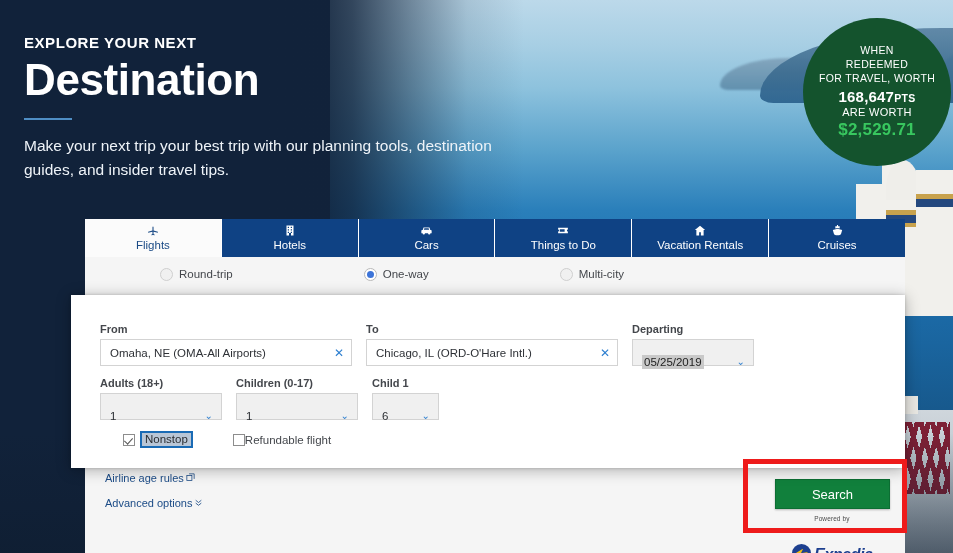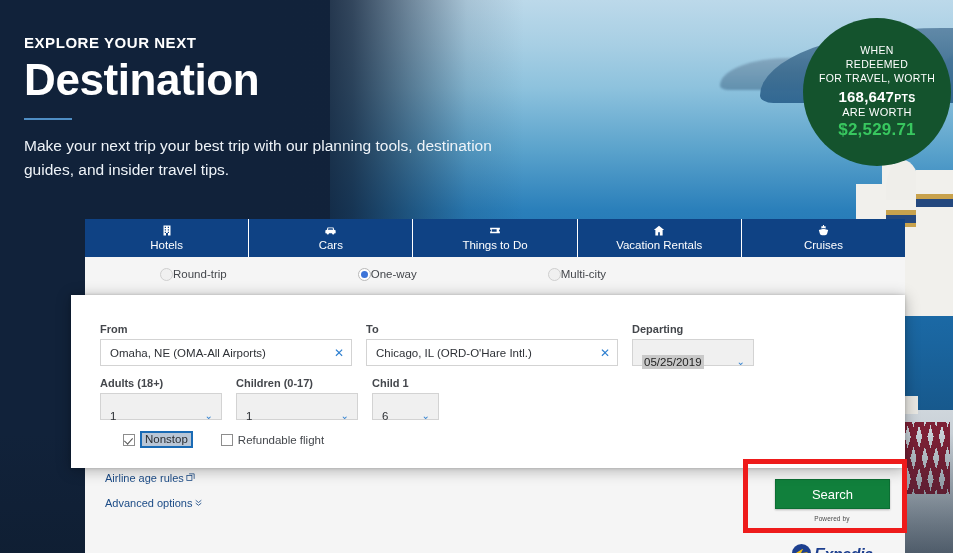--- a/index.html
+++ b/index.html
@@ -137,21 +137,21 @@
   }
   .tab:last-child { border-right:none; }
   .tab.active { background:#fbfbfb; color:#1b4b86; }
   .tab .ticon { height:13px; margin-bottom:3px; display:block; }
   .tab .ticon svg { display:block; }
 
   .triptype {
     display:flex; align-items:center; height:34px;
     padding-left:0; font-size:11.5px; color:#44474c;
   }
-  .tt-item { display:flex; align-items:center; cursor:pointer; }
+  .tt-item { display:flex; align-items:center; gap:6px; cursor:pointer; }
   .tt-1 { margin-left:75px; }
   .tt-2 { margin-left:131px; }
   .tt-3 { margin-left:131px; }
   .radio {
     width:13px; height:13px; border-radius:50%;
     background:#f0f0f0; border:1px solid #cfcfcf; display:block;
   }
   .radio.on { background:#fff; border:1px solid #b9b9b9; position:relative; }
   .radio.on::after {
     content:""; position:absolute; left:2.5px; top:2.5px;
@@ -190,21 +190,21 @@
   .cb-wrap { display:flex; align-items:center; gap:5px; cursor:pointer; }
   .cbox { width:12px; height:12px; border:1px solid #8d8d8d; background:#fff; display:block; position:relative; }
   .cbox.on::after {
     content:""; position:absolute; left:2px; top:1px; width:4px; height:7px;
     border:solid #555; border-width:0 1.5px 1.5px 0; transform:rotate(42deg);
   }
   .lbl-focus {
     background:#b9c6d6; border:2px solid #1a6bb5; padding:0 3px; color:#2a2d31;
     line-height:13px;
   }
-  .cb-wrap2 { display:flex; align-items:flex-end; gap:5px; margin-left:28px; cursor:pointer; }
+  .cb-wrap2 { display:flex; align-items:flex-end; margin-left:40px; cursor:pointer; }
 
   
   .links { position:absolute; left:105px; top:472px; z-index:9; }
   .link { font-size:11px; color:#1b4b86; cursor:pointer; margin-bottom:13px;
           display:flex; align-items:center; gap:2px;text-align:center; }
 
   
   .search-area { position:absolute; left:775px; top:479px; z-index:9; text-align:center; }
   .search-btn {
     width:115px; height:30px; background:#11803c; color:#fff;
@@ -277,20 +277,28 @@
   <div class="pb-pts">
     <span>168,647</span><span class="unit">PTS</span>
   </div>
   <div class="pb-worth">ARE WORTH</div>
   <div class="pb-value">$2,529.71</div>
 </div>
 
 <div id="widget">
 
   <div class="tabs">
+    <div class="tab active">
+      <span class="ticon">
+        <svg width="14" height="13" viewBox="0 0 24 24" fill="#1b4b86">
+            <path d="M21 14.5l-8-2.5V6.2c0-.9-.5-1.7-1-1.7s-1 .8-1 1.7V12l-8 2.5v1.6l8-1.7v4.1l-2.2 1.3v1.1l3.2-.8 3.2.8v-1.1L13 18.5v-4.1l8 1.7z"></path>
+          </svg>
+      </span>
+      <span>Flights</span>
+    </div>
     <div class="tab">
       <span class="ticon">
         <svg width="12" height="13" viewBox="0 0 24 24" fill="#ffffff">
             <path d="M5 2h14v20h-5v-5h-4v5H5V2zm2.5 2.5v2.5h2.5V4.5H7.5zm6 0v2.5H16V4.5h-2.5zm-6 5v2.5h2.5V9.5H7.5zm6 0v2.5H16V9.5h-2.5zm-6 5V17h2.5v-2.5H7.5zm6 0V17H16v-2.5h-2.5z"></path>
           </svg>
       </span>
       <span>Hotels</span>
     </div>
     <div class="tab">
       <span class="ticon">

